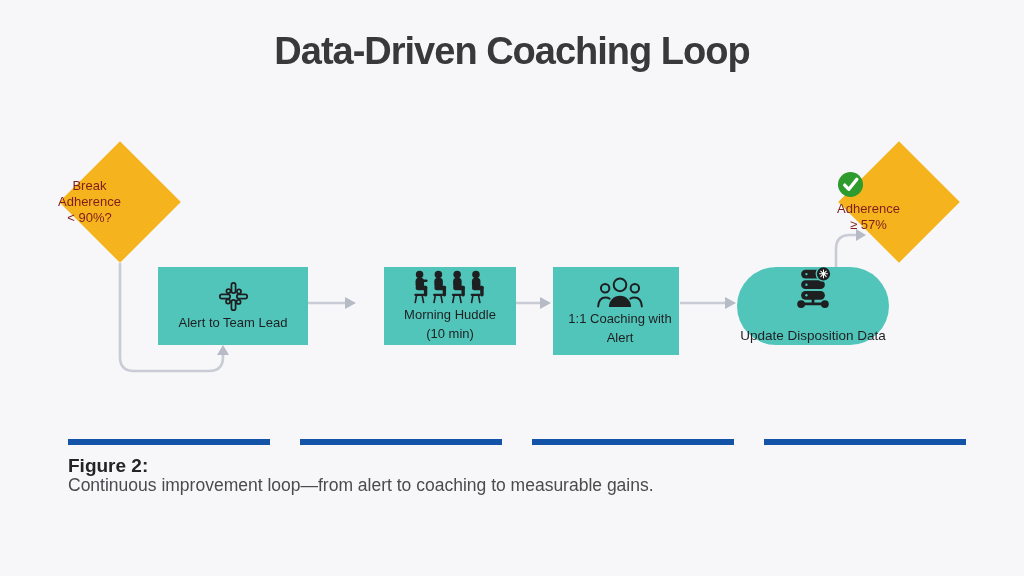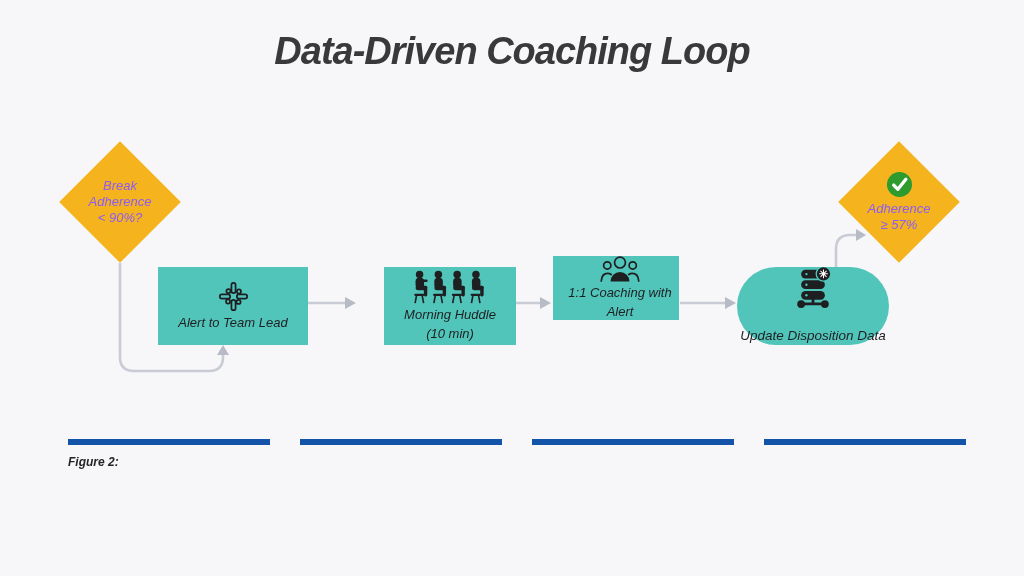--- a/index.html
+++ b/index.html
@@ -3,52 +3,52 @@
 <meta charset="utf-8">
 <style>
   :root{
     --teal:#52C5BB; --amber:#F5B41E; --divider-blue:#1353A8;
     --arrow-gray:#C9CCD5; --arrow-gray-dark:#B7BBC6;
     --check-green:#2E9B2E; --ink:#1E1F21; --bg:#F7F7F9;
   }
   *{margin:0;padding:0;box-sizing:border-box;}
   html,body{width:1024px;height:576px;}
   body{font-family:"Liberation Sans","DejaVu Sans",sans-serif;background:var(--bg);}
-  .stage{position:relative;width:1024px;height:576px;overflow:hidden;background:var(--bg);font-style:italic;}
+  .stage{position:relative;width:1024px;height:576px;overflow:hidden;background:var(--bg);}
 
   .title{position:absolute;left:0;top:30px;width:1024px;text-align:center;
     font-size:38px;font-weight:bold;color:#39393C;letter-spacing:-1px;}
 
   .connector-layer{position:absolute;left:0;top:0;pointer-events:none;}
   .connector-layer path.flowline{stroke:var(--arrow-gray);stroke-width:2.6;fill:none;}
   .connector-layer polygon.head{fill:var(--arrow-gray-dark);}
 
   .node-box{position:absolute;background:var(--teal);display:flex;flex-direction:column;
     align-items:center;justify-content:center;gap:3px;color:var(--ink);
     text-align:center;font-size:13px;line-height:1.22;}
   .node-box .lbl{white-space:nowrap;}
   .pill{border-radius:39px;gap:19px;}
 
   .diamond{position:absolute;width:124px;height:124px;display:flex;flex-direction:column;
-    align-items:center;justify-content:center;text-align:center;font-size:13px;
-    line-height:1.25;color:#8b5cf6;}
+    align-items:flex-start;justify-content:center;text-align:center;font-size:13px;
+    line-height:1.25;color:#7f1d1d;}
   .diamond .bg{position:absolute;left:19px;top:19px;width:86px;height:86px;
     background:var(--amber);transform:rotate(45deg);z-index:0;}
   .diamond .txt{position:relative;z-index:1;}
   .diamond .badge{position:relative;z-index:1;width:27px;height:27px;margin-bottom:3px;}
 
   .icon{display:block;}
   .ink-fill{fill:var(--ink);}
   .ink-stroke{stroke:var(--ink);fill:none;}
   .teal-fill{fill:var(--teal);}
 
   .divider{position:absolute;left:68px;top:439px;width:898px;display:flex;gap:30px;}
   .divider .seg{height:6px;flex:1;background:var(--divider-blue);}
 
-  .figure-label{position:absolute;left:68px;top:455px;font-size:12px;font-weight:bold;color:#242426;}
+  .figure-label{position:absolute;left:68px;top:455px;font-size:19px;font-weight:bold;color:#242426;}
   .figure-caption{position:absolute;left:68px;top:475px;font-size:17.5px;color:#4B4B4E;}
 </style>
 </head>
 <body>
 
 <div class="stage">
 
   <div class="title">Data-Driven Coaching Loop</div>
 
   <svg class="connector-layer" width="1024" height="576" viewBox="0 0 1024 576">
@@ -132,21 +132,21 @@
           <rect x="12.8" y="17.5" width="3.8" height="12" rx="1.7"></rect>
           <rect x="2" y="26.5" width="11.5" height="2.6" rx="1.3"></rect>
           <path d="M4.5 29 L3 37 M11 29 L12.5 37" stroke="#1E1F21" stroke-width="1.8"></path>
         </g>
       </g>
     </svg>
     <div class="lbl">Morning Huddle</div>
     <div class="lbl">(10 min)</div>
   </div>
 
-  <div class="node-box" style="left:553px;top:256px;width:126px;height:64px;padding-left:8px;">
+  <div class="node-box" style="left:553px;top:267px;width:126px;height:88px;padding-left:8px;">
     <svg class="icon" width="46" height="31" viewBox="0 0 48 32">
       <g class="ink-stroke" stroke-width="2.1" stroke-linecap="round">
         <circle cx="8.5" cy="11.5" r="4.4"></circle>
         <path d="M1.2 30.5 C1.6 24.5 4.8 21.2 9 21.2 c1.6 0 3 .4 4.3 1.3"></path>
         <circle cx="39.5" cy="11.5" r="4.4"></circle>
         <path d="M46.8 30.5 C46.4 24.5 43.2 21.2 39 21.2 c-1.6 0-3 .4-4.3 1.3"></path>
         <circle cx="24" cy="8" r="6.6"></circle>
       </g>
       <path class="ink-fill" d="M12.5 31 a11.5 11.5 0 0 1 23 0 z"></path>
     </svg>
@@ -192,14 +192,15 @@
   </div>
 
   <div class="divider">
     <div class="seg"></div>
     <div class="seg"></div>
     <div class="seg"></div>
     <div class="seg"></div>
   </div>
 
   <div class="figure-label">Figure 2:</div>
+  <div class="figure-caption">Continuous improvement loop—from alert to coaching to measurable gains.</div>
 
 </div>
 
 </body></html>

